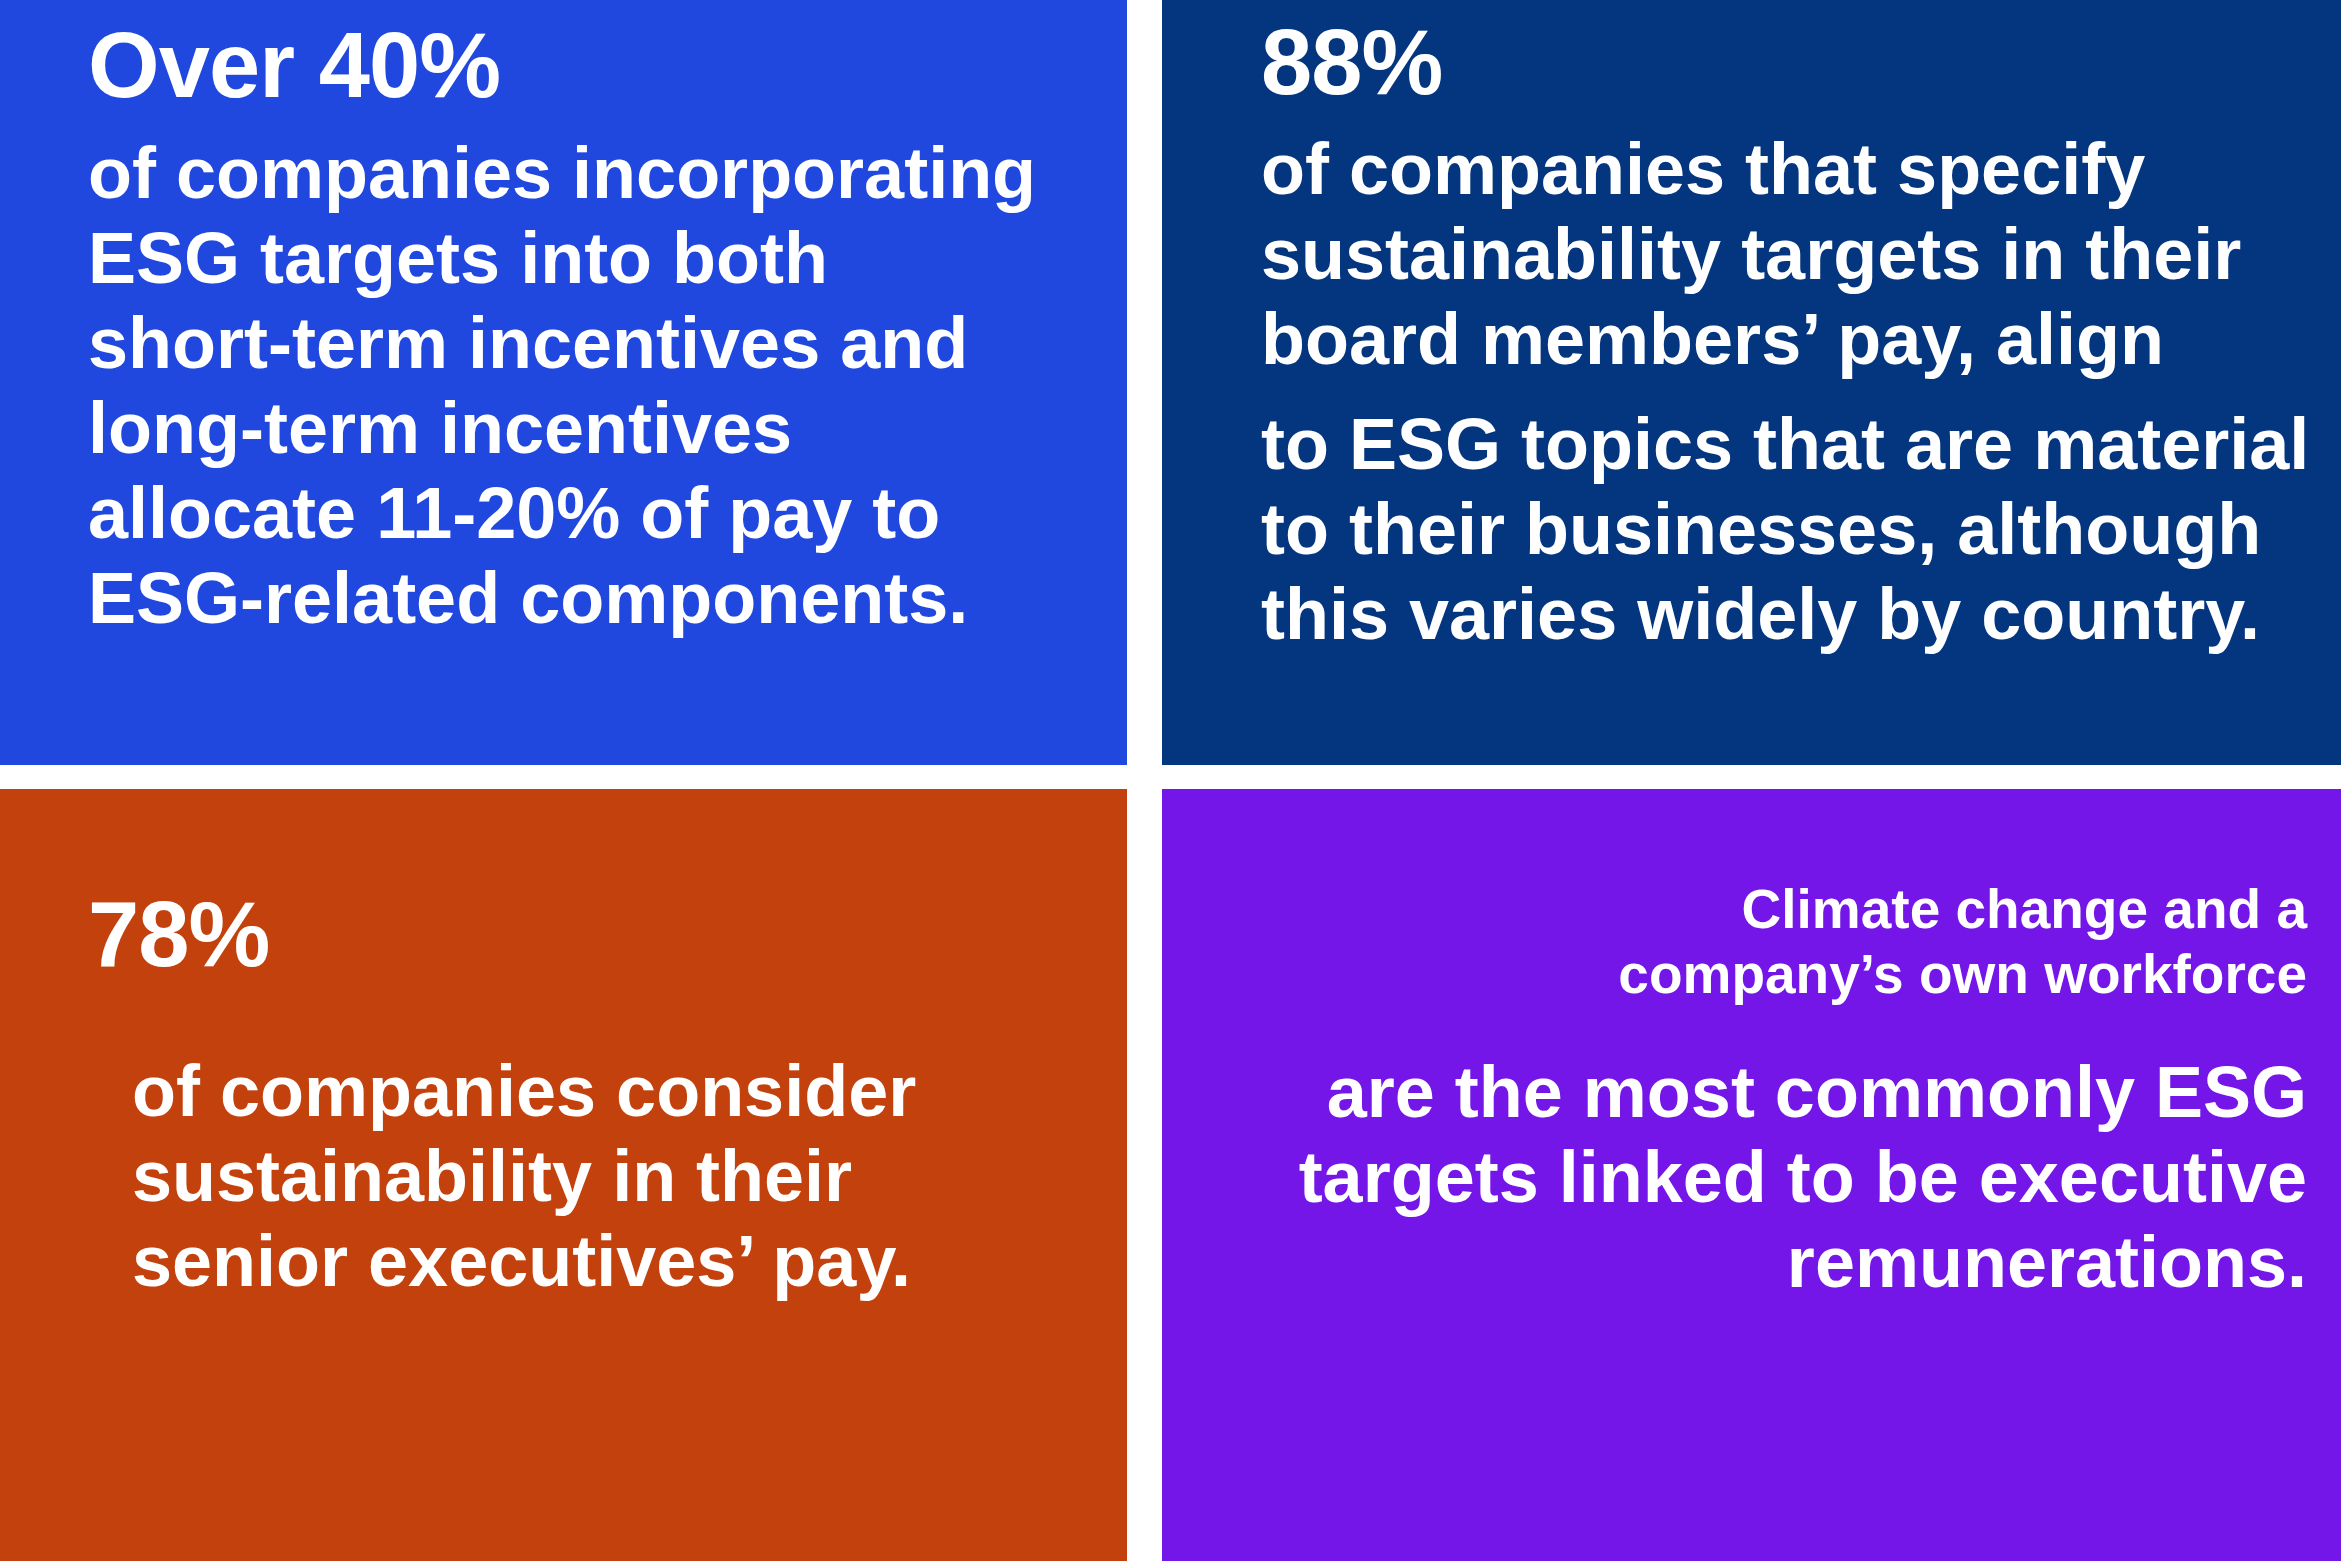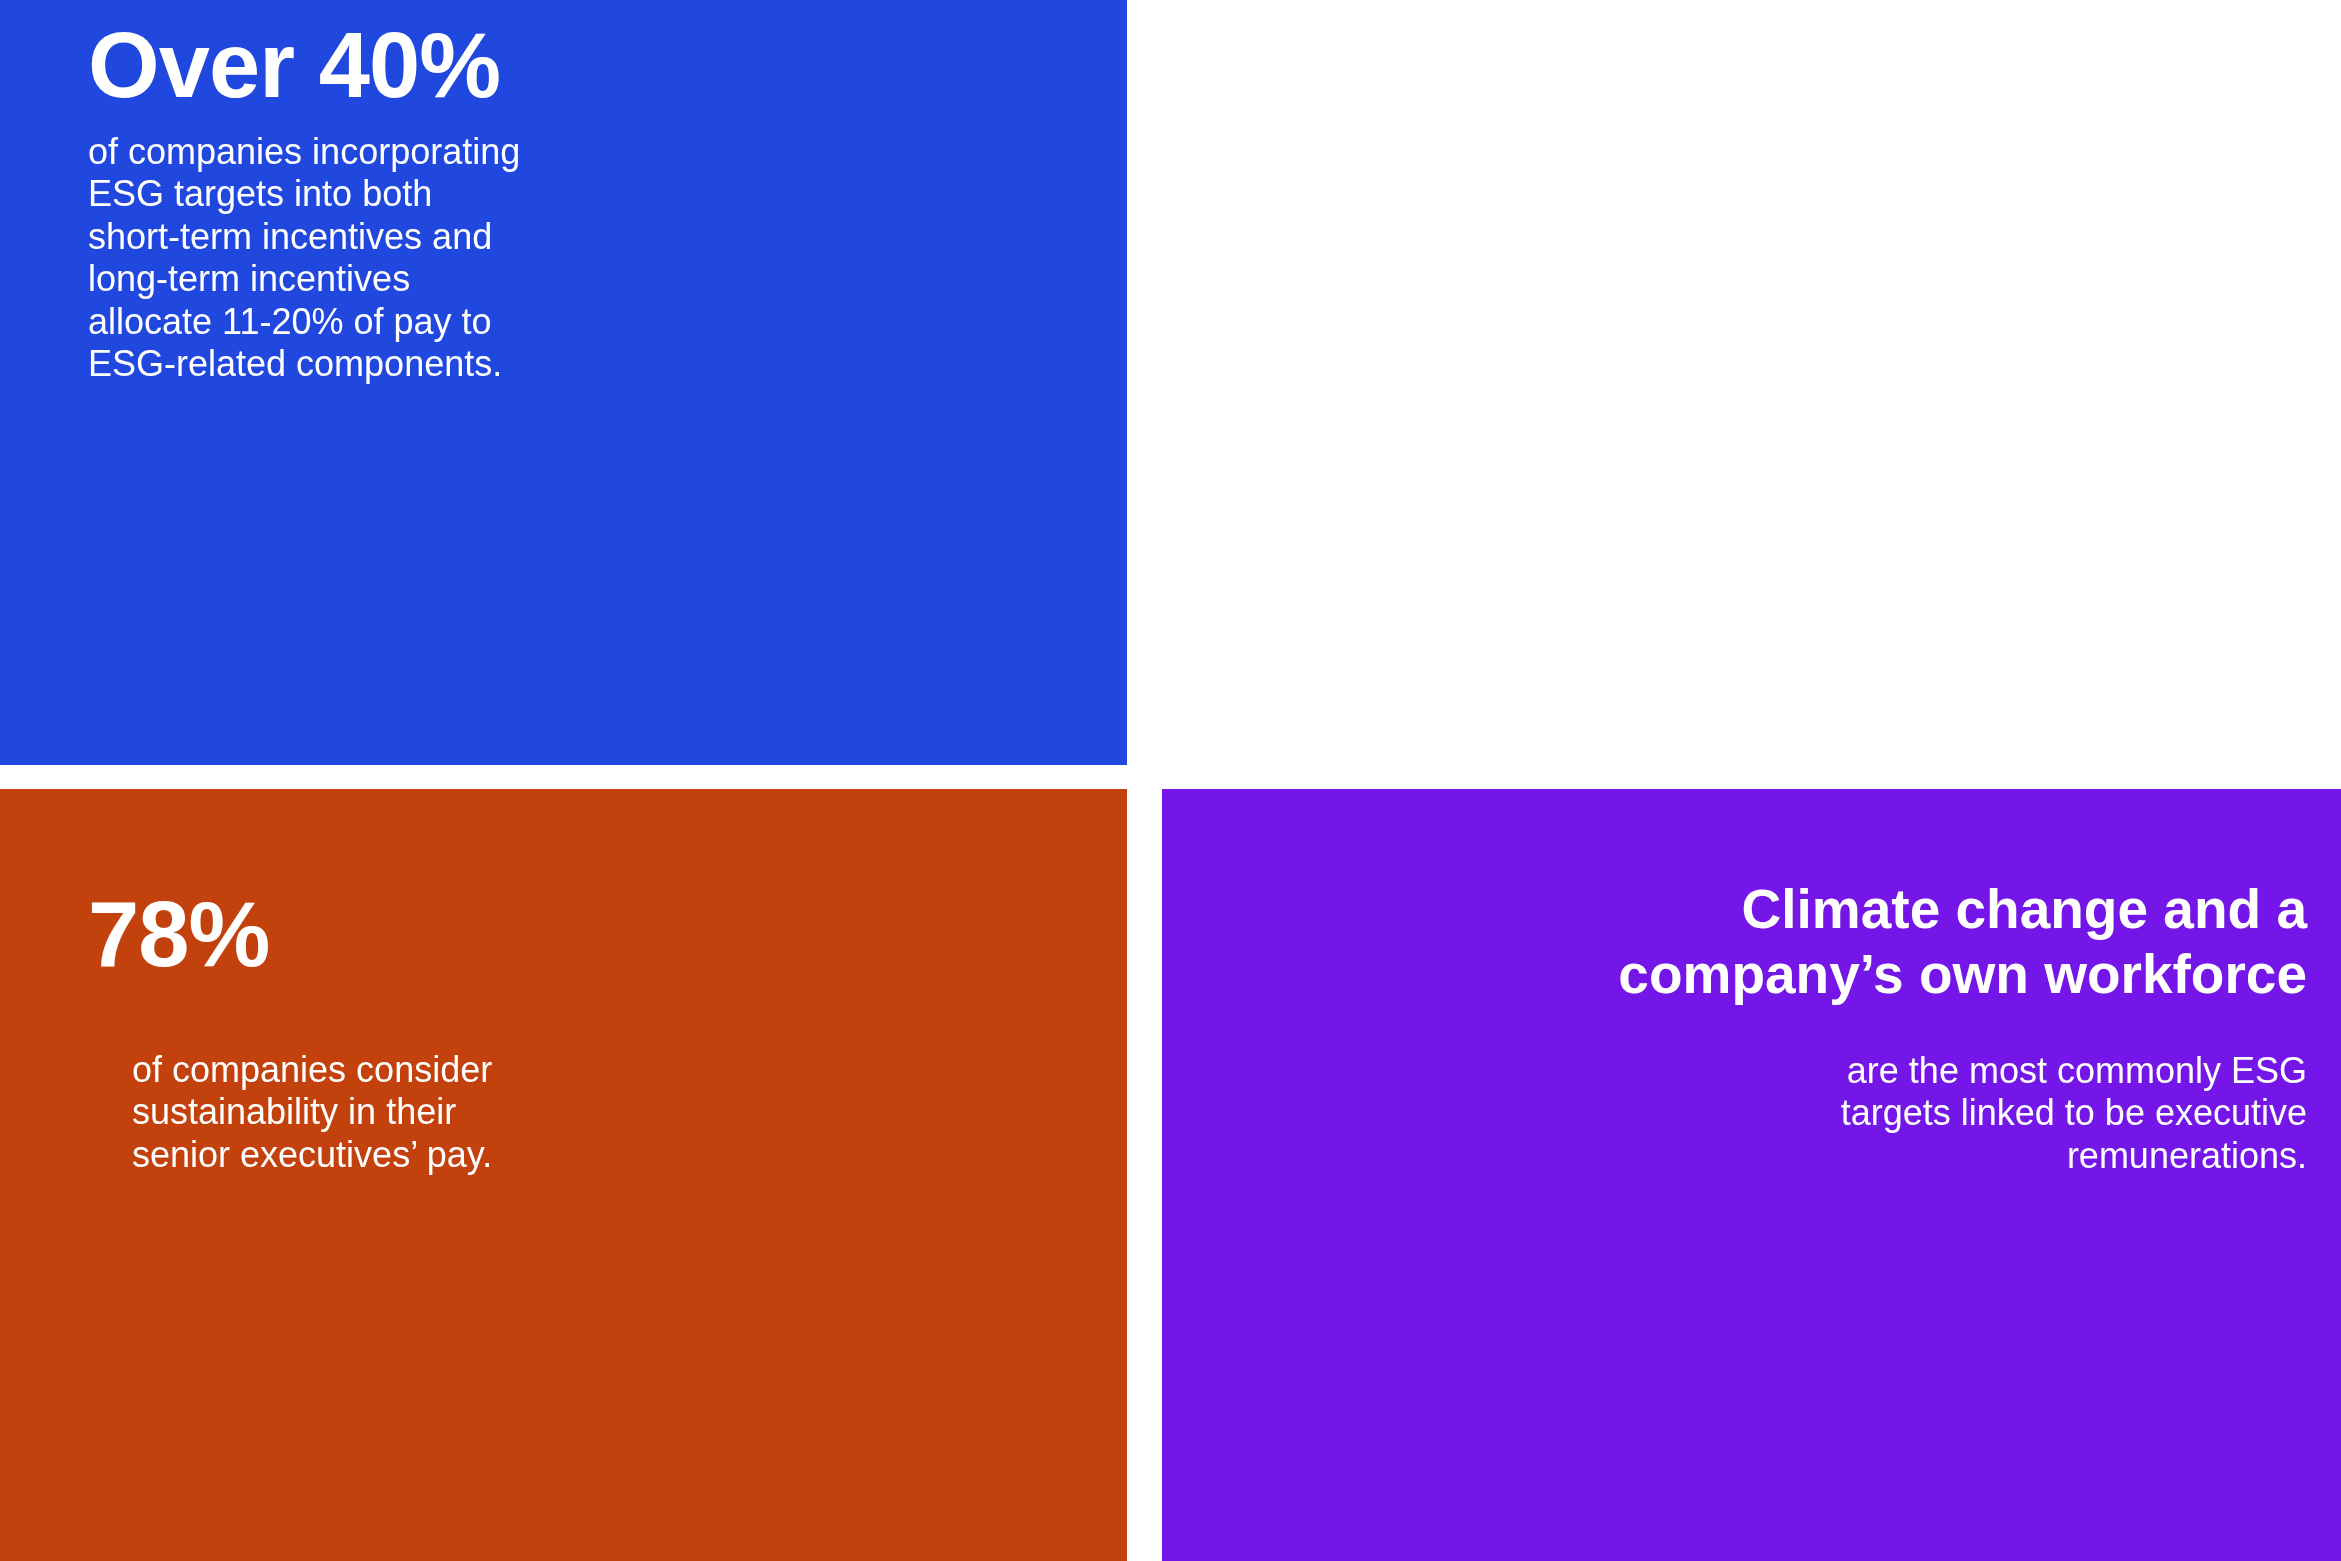--- a/index.html
+++ b/index.html
@@ -43,23 +43,23 @@
     font-weight: bold;
     font-stretch: condensed;
     font-size: 88px;
     line-height: 1.0;
     letter-spacing: -0.9px;
     margin: 0;
     white-space: pre-line;
   }
   .body-text {
     color: #ffffff;
-    font-weight: normal;
+    font-weight: bold;
     font-stretch: condensed;
-    font-size: 36px;
+    font-size: 72px;
     line-height: 1.18;
     margin: 0;
     white-space: pre-line;
   }
   .subhead {
     color: #ffffff;
     font-weight: bold;
     font-stretch: condensed;
     font-size: 55px;
     line-height: 1.18;
@@ -96,20 +96,31 @@
 ESG targets into both
 short-term incentives and
 long-term incentives
 allocate 11-20% of pay to
 ESG-related components.</div>
     </div>
   </div>
 
   <div class="vgap"></div>
 
+  <div class="card card-tr">
+    <div class="stack-tr">
+      <div class="headline">88%</div>
+      <div class="body-text">of companies that specify
+sustainability targets in their
+board members’ pay, align</div>
+      <div class="body-text second">to ESG topics that are material
+to their businesses, although
+this varies widely by country.</div>
+    </div>
+  </div>
 
   <div class="hgap"></div>
 
   <div class="card card-bl">
     <div class="stack-bl">
       <div class="headline">78%</div>
       <div class="body-text">of companies consider
 sustainability in their
 senior executives’ pay.</div>
     </div>

